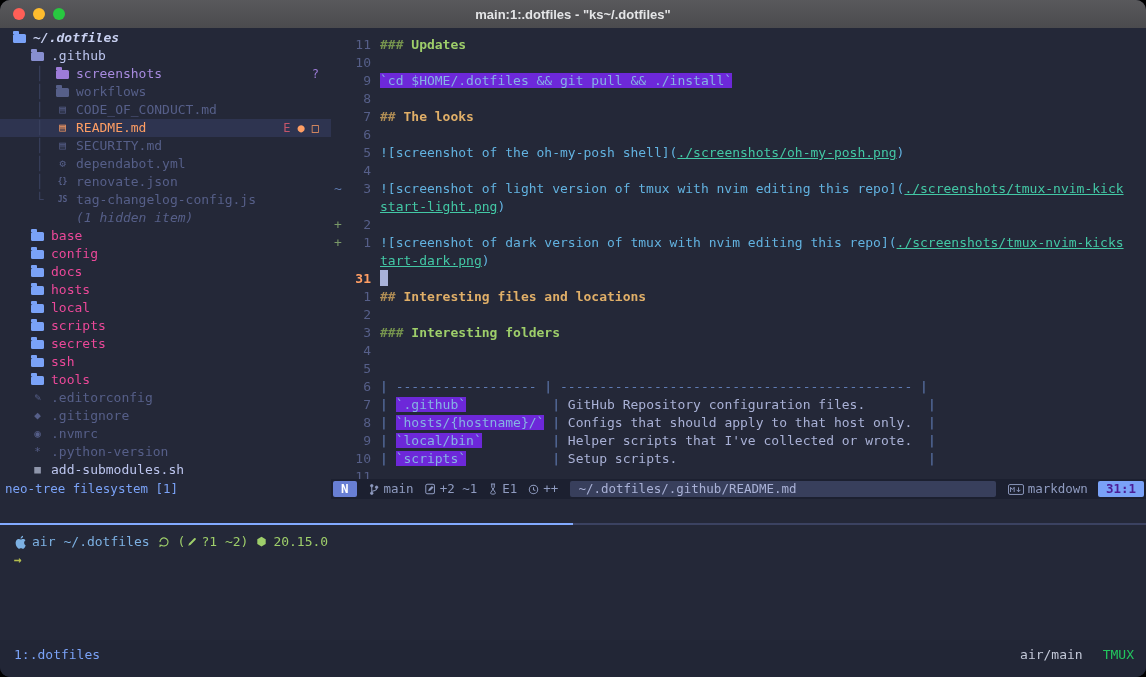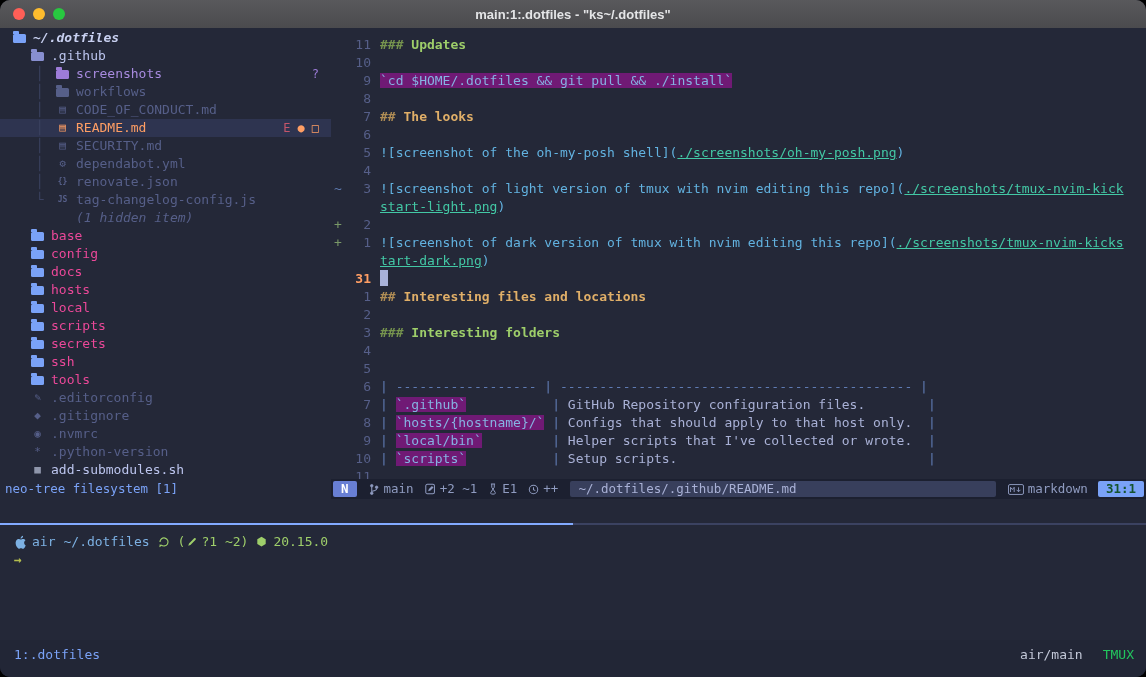--- a/index.html
+++ b/index.html
@@ -44,35 +44,35 @@
   .sgn { width:14px; padding-left:3px; color:#565f89; flex-shrink:0; }
   .sgn.add{color:#7a9968}.sgn.chg{color:#5d79ae}
   .lnum { width:26px; text-align:right; color:#565f89; flex-shrink:0; }
   .lnum.cur { color:#ff9e64; font-weight:bold; }
   .ltext { padding-left:9px; white-space:pre; }
   .cursor { display:inline-block; width:8px; height:16px; background:#a8b1d8; vertical-align:-3px; }
   .sg-h2{color:#e0af68;font-weight:bold}
   .sg-h2d{color:#b08d55;font-weight:bold}
   .sg-h3{color:#9ece6a;font-weight:bold}
   .sg-h3d{color:#76944e;font-weight:bold}
-  .sg-code{color:#86b3e2;background:#701a75}
+  .sg-code{color:#86b3e2;background:#6d28d9}
   .sg-lbl{color:#62b2e0}
   .sg-url{color:#43c8a5;text-decoration:underline}
   .sg-punc{color:#5f7bb3}
   .sg-th{color:#82a4f0;font-weight:bold}
   .sg-txt{color:#a9b1d6}
 
   
   .statusrow { height:20px; display:flex; font-size:12.5px; }
   .neotree-status { width:331px; flex-shrink:0; color:#7aa2f7; padding-left:5px; line-height:20px; }
   .lualine { flex:1; background:#1c2030; display:flex; align-items:center; color:#8f9bc0; overflow:hidden; }
   .mode-box { background:#687fd4; color:#fff; font-weight:bold; padding:0 8px; height:16px; line-height:16px; border-radius:2px; margin-left:2px; }
   .sl-ic { display:inline-flex; margin:0 4px 0 11px; align-items:center; }
   .file-pill { flex:1; background:#383f5c; margin:0 12px; padding:0 8px; height:16px; line-height:16px; border-radius:2px; color:#a9b1d6; overflow:hidden; white-space:nowrap; }
-  .pos-box { background:#7aa2f7; color:#14532d; font-weight:bold; padding:0 8px; height:16px; line-height:16px; border-radius:2px; margin:0 2px 0 10px; }
+  .pos-box { background:#7aa2f7; color:#4c1d95; font-weight:bold; padding:0 8px; height:16px; line-height:16px; border-radius:2px; margin:0 2px 0 10px; }
 
   .cmdline { height:24px; }
 
   
   .pane-divider { height:2px; background:#3b4261; position:relative; }
   .pane-divider .bright { position:absolute; left:0; top:0; height:2px; width:573px; background:#82aaff; }
 
   
   .shell { flex:1; padding:8px 0 0 14px; overflow:hidden; }
   .pline { height:18px; display:flex; align-items:center; white-space:pre; }

